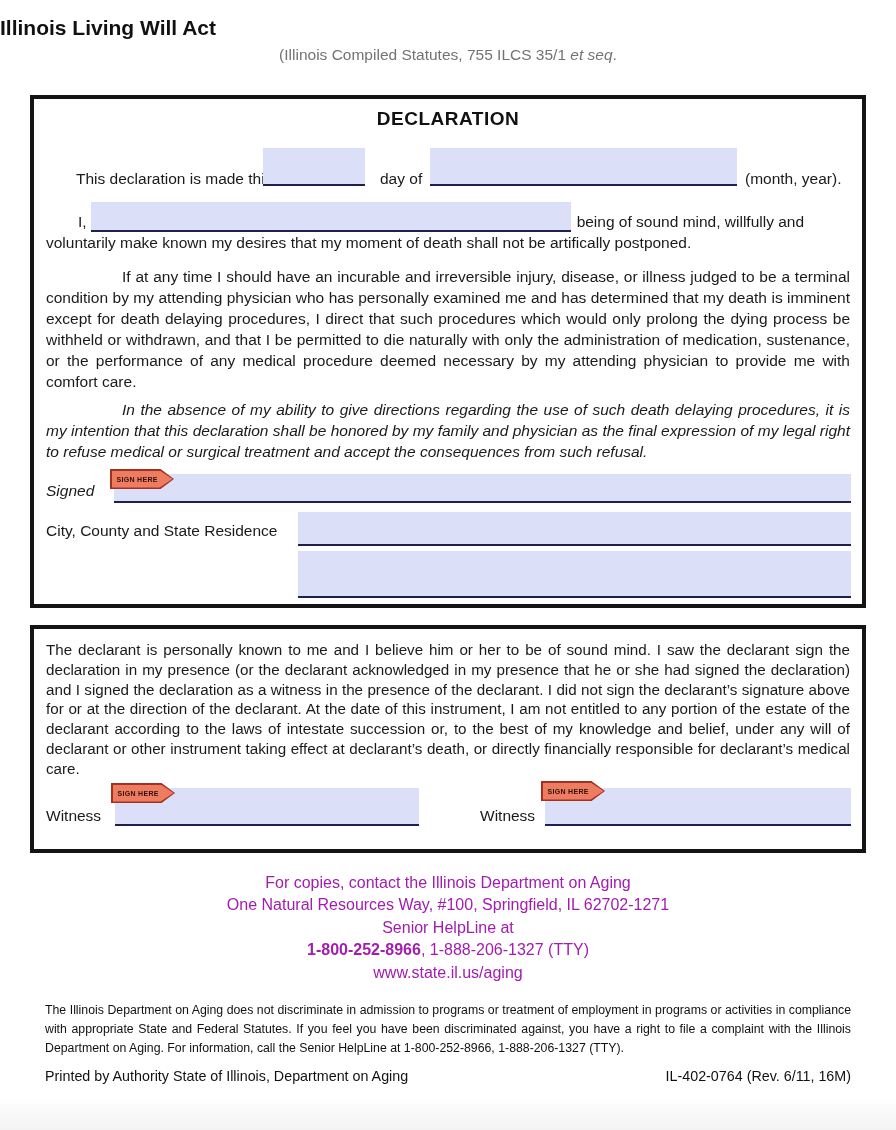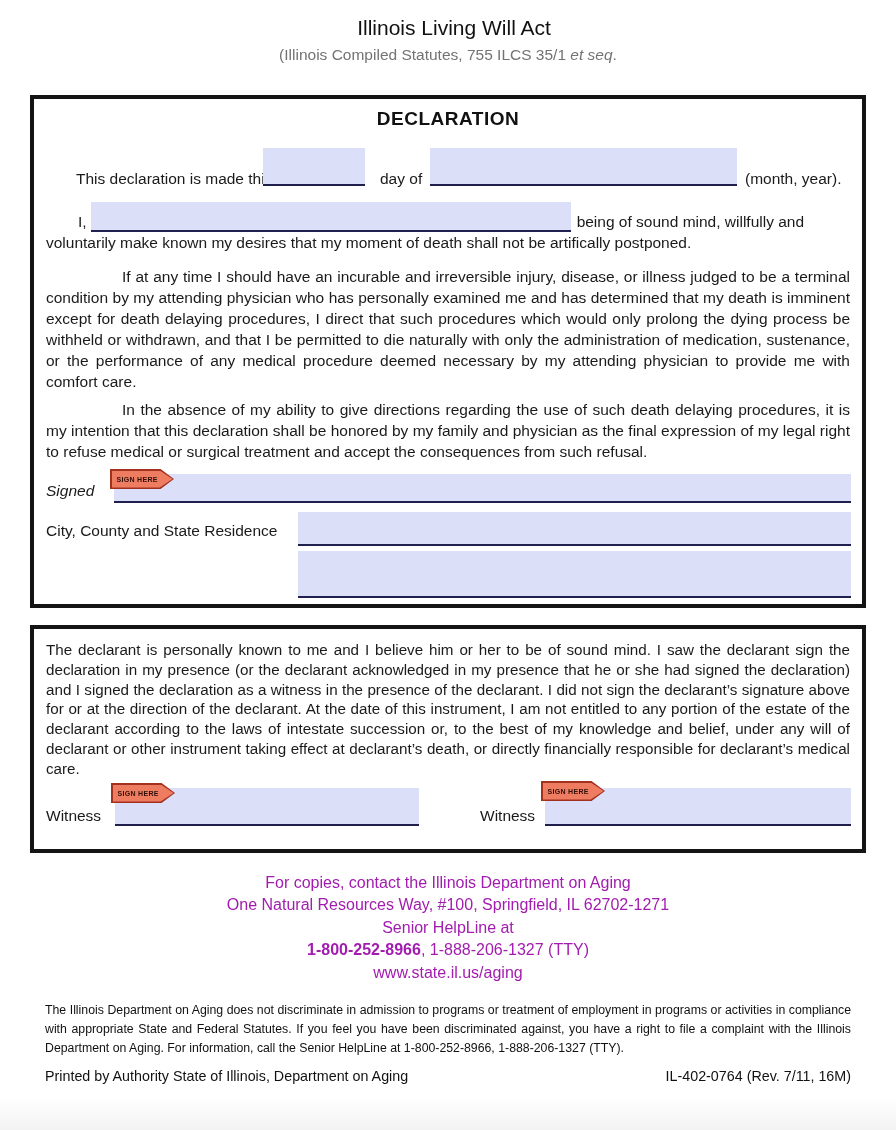--- a/index.html
+++ b/index.html
@@ -13,21 +13,21 @@
   }
   .bottom-fade {
     position: absolute; left: 0; right: 0; bottom: 0; height: 34px;
     background: linear-gradient(to bottom, rgba(255,255,255,0), #f3f3f4);
     pointer-events: none;
   }
 
   
   .page-title {
     position: absolute; top: 16px; left: 0; width: 100%;
-    text-align: center; font-size: 21px; font-weight: normal; color: #111; padding-left: 12px;
+    text-align: left; font-size: 21px; font-weight: bold; color: #111;
   }
   .page-subtitle {
     position: absolute; top: 46px; left: 0; width: 100%;
     text-align: center; font-size: 15.5px; color: #737373;
   }
   .italic { font-style: italic; }
 
   
   .frame {
     position: absolute; left: 30px; width: 836px;
@@ -107,21 +107,21 @@
   <span class="txt" style="position:absolute; left:12px; top:71px;margin-left:30px;">This declaration is made this</span>
   <div class="field" style="left:229px; top:49px; width:102px; height:38px;"></div>
   <span class="txt" style="position:absolute; left:346px; top:71px;">day of</span>
   <div class="field" style="left:396px; top:49px; width:307px; height:38px;"></div>
   <span class="txt" style="position:absolute; left:711px; top:71px;">(month, year).</span>
 
   <div class="para" style="top:95px; text-indent:32px; text-align:left;margin-top:8px;"><span>I,</span><span class="inline-field"></span><span>being of sound mind, willfully and voluntarily make known my desires that my moment of death shall not be artifically postponed.</span></div>
 
   <div class="para" style="top:167px; text-indent:76px;">If at any time I should have an incurable and irreversible injury, disease, or illness judged to be a terminal condition by my attending physician who has personally examined me and has determined that my death is imminent except for death delaying procedures, I direct that such procedures which would only prolong the dying process be withheld or withdrawn, and that I be permitted to die naturally with only the administration of medication, sustenance, or the performance of any medical procedure deemed necessary by my attending physician to provide me with comfort care.</div>
 
-  <div class="para" style="top:300px; text-indent:76px;">In the absence of my ability to give directions regarding the use of such death delaying procedures, it is my intention that this declaration shall be honored by my family and physician as the final expression of my legal right to refuse medical or surgical treatment and accept the consequences from such refusal.</div>
+  <div class="para" style="top:300px; text-indent:76px;font-style:italic;">In the absence of my ability to give directions regarding the use of such death delaying procedures, it is my intention that this declaration shall be honored by my family and physician as the final expression of my legal right to refuse medical or surgical treatment and accept the consequences from such refusal.</div>
 
   <span class="txt italic" style="position:absolute; left:12px; top:383px;">Signed</span>
   <div class="field" style="left:80px; top:375px; width:737px; height:29px;"></div>
   <div class="sign-tag" style="left:76px; top:370px;">
       <div class="tag-inner">
         <span class="tag-label">SIGN HERE</span>
       </div>
     </div>
 
   <span class="txt" style="position:absolute; left:12px; top:423px;">City, County and State Residence</span>
@@ -154,16 +154,16 @@
   <div>One Natural Resources Way, #100, Springfield, IL 62702-1271</div>
   <div>Senior HelpLine at</div>
   <div><span class="bold">1-800-252-8966</span><span>, 1-888-206-1327 (TTY)</span></div>
   <div>www.state.il.us/aging</div>
 </div>
 
 <div class="disclaimer">The Illinois Department on Aging does not discriminate in admission to programs or treatment of employment in programs or activities in compliance with appropriate State and Federal Statutes. If you feel you have been discriminated against, you have a right to file a complaint with the Illinois Department on Aging. For information, call the Senior HelpLine at 1-800-252-8966, 1-888-206-1327 (TTY).</div>
 
 <div class="footer-row">
   <span>Printed by Authority State of Illinois, Department on Aging</span>
-  <span>IL-402-0764 (Rev. 7/11, 16M)</span>
+  <span>IL-402-0764 (Rev. 6/11, 16M)</span>
 </div>
 
 <div class="bottom-fade"></div>
 
 </body></html>

